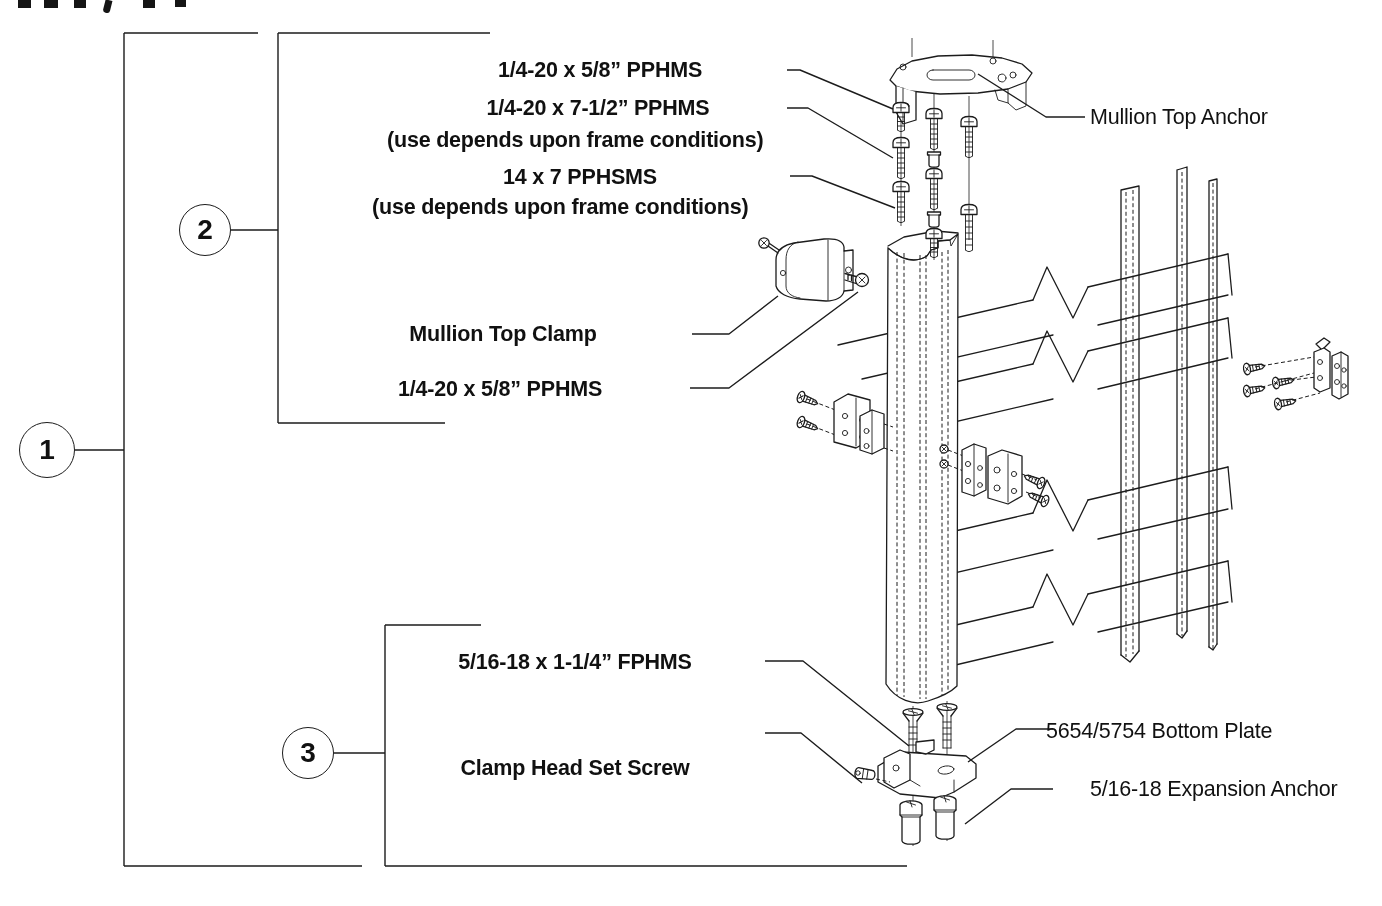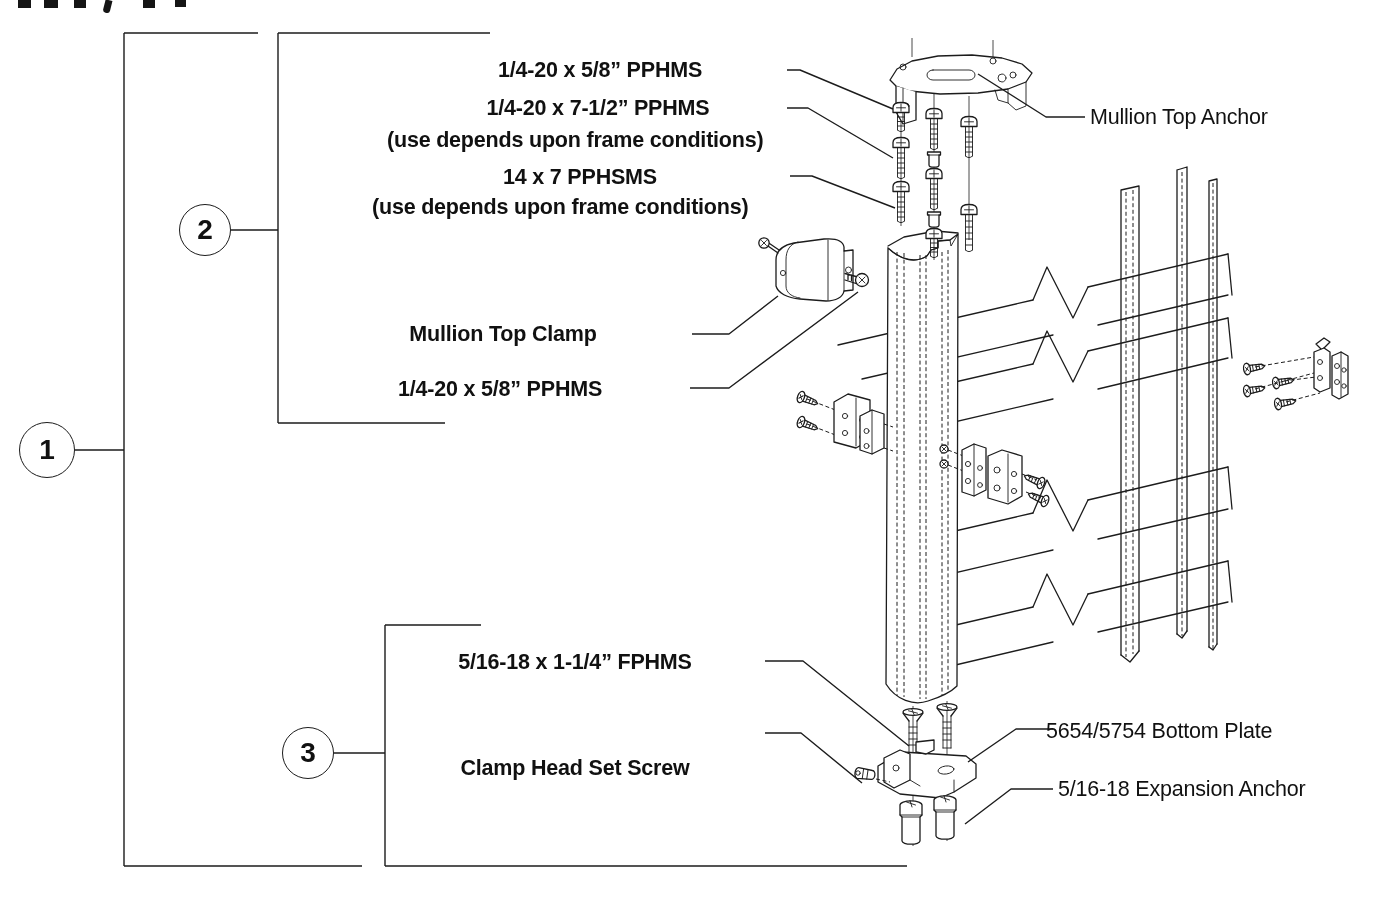--- a/index.html
+++ b/index.html
@@ -315,14 +315,14 @@
   <div class="lbl r" style="left:413px;top:97px;width:370px;">1/4-20 x 7-1/2” PPHMS</div>
   <div class="lbl r" style="left:387px;top:129px;width:370px;">(use depends upon frame conditions)</div>
   <div class="lbl r" style="left:395px;top:166px;width:370px;">14 x 7 PPHSMS</div>
   <div class="lbl r" style="left:372px;top:196px;width:370px;">(use depends upon frame conditions)</div>
   <div class="lbl" style="left:1090px;top:106px;">Mullion Top Anchor</div>
   <div class="lbl r" style="left:318px;top:323px;width:370px;">Mullion Top Clamp</div>
   <div class="lbl r" style="left:315px;top:378px;width:370px;">1/4-20 x 5/8” PPHMS</div>
   <div class="lbl r" style="left:390px;top:651px;width:370px;">5/16-18 x 1-1/4” FPHMS</div>
   <div class="lbl r" style="left:390px;top:757px;width:370px;">Clamp Head Set Screw</div>
   <div class="lbl" style="left:1014px;top:720px;margin-left:32px;">5654/5754 Bottom Plate</div>
-  <div class="lbl" style="left:1058px;top:778px;">5/16-18 Expansion Anchor</div>
+  <div class="lbl" style="left:1090px;top:778px;">5/16-18 Expansion Anchor</div>
 </div>
 
 </body></html>

